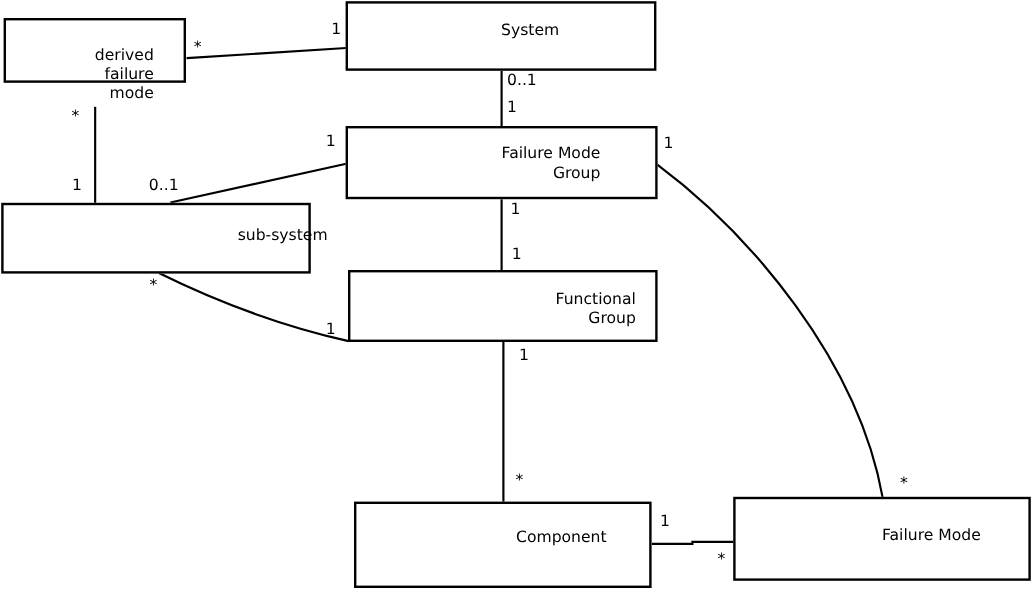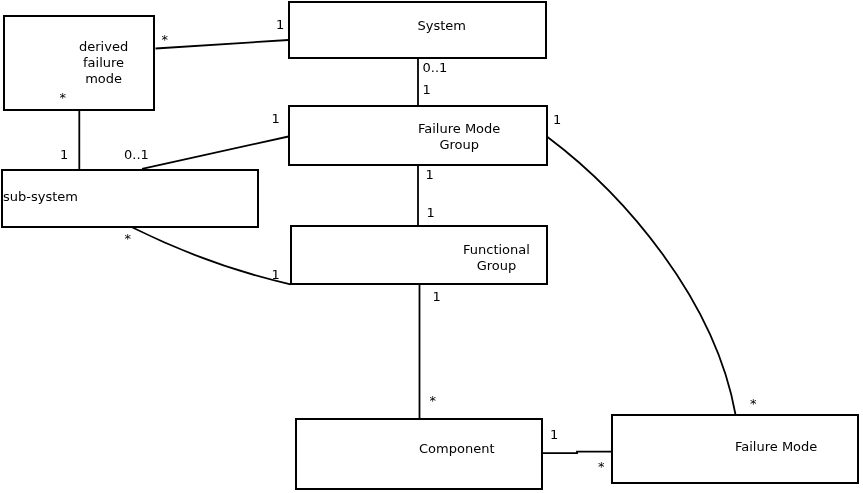--- a/index.html
+++ b/index.html
@@ -31,22 +31,22 @@
   .entity {
     position: absolute;
     border: 2px solid #000000;
     background: #ffffff;
     box-sizing: border-box;
   }
   .entity-label {
     position: absolute;
     white-space: nowrap;
   }
-  .entity-label.from-center { left: 50%; text-align: center; }
-  .entity-label.centered { left: 0; width: 100%; text-align: left; }
+  .entity-label.from-center { left: 50%; text-align: right; }
+  .entity-label.centered { left: 16px; width: 100%; text-align: right; }
   .mult {
     position: absolute;
     white-space: nowrap;
   }
 </style>
 </head>
 <body>
 
 <div id="canvas">
 
@@ -55,21 +55,21 @@
     <path d="M79.3 89 L79.3 169.5"></path>
     <path d="M142 168.8 L288.5 136.5"></path>
     <path d="M418 59 L418 105.5"></path>
     <path d="M418 166 L418 225.5"></path>
     <path d="M132 227.3 Q210 266 290.5 284.3"></path>
     <path d="M419.5 284.5 L419.5 418.5"></path>
     <path d="M543 453.2 H577 V451.6 H611.5"></path>
     <path d="M547.5 137 C625 195 715 300 735.5 414.5"></path>
   </svg>
 
-  <div class="entity" style="left:3px;top:15px;width:152px;height:96px;">
+  <div class="entity" style="left:3px;top:15px;width:152px;height:54px;">
     <div class="entity-label from-center" style="top:21.5px;">
       <div>derived</div>
       <div>failure</div>
       <div>mode</div>
     </div>
   </div>
 
   <div class="entity" style="left:288px;top:1px;width:259px;height:58px;">
     <div class="entity-label from-center" style="top:14.5px;">
       <div>System</div>
@@ -90,21 +90,21 @@
   </div>
 
   <div class="entity" style="left:290px;top:225px;width:258px;height:60px;">
     <div class="entity-label from-center" style="top:14.5px;margin-left:44px;">
       <div>Functional</div>
       <div>Group</div>
     </div>
   </div>
 
   <div class="entity" style="left:295px;top:418px;width:248px;height:72px;">
-    <div class="entity-label from-center" style="top:21px;">
+    <div class="entity-label from-center" style="top:21px;margin-left:11px;">
       <div>Component</div>
     </div>
   </div>
 
   <div class="entity" style="left:611px;top:414px;width:248px;height:70px;">
     <div class="entity-label from-center" style="top:22.5px;">
       <div>Failure Mode</div>
     </div>
   </div>
 

